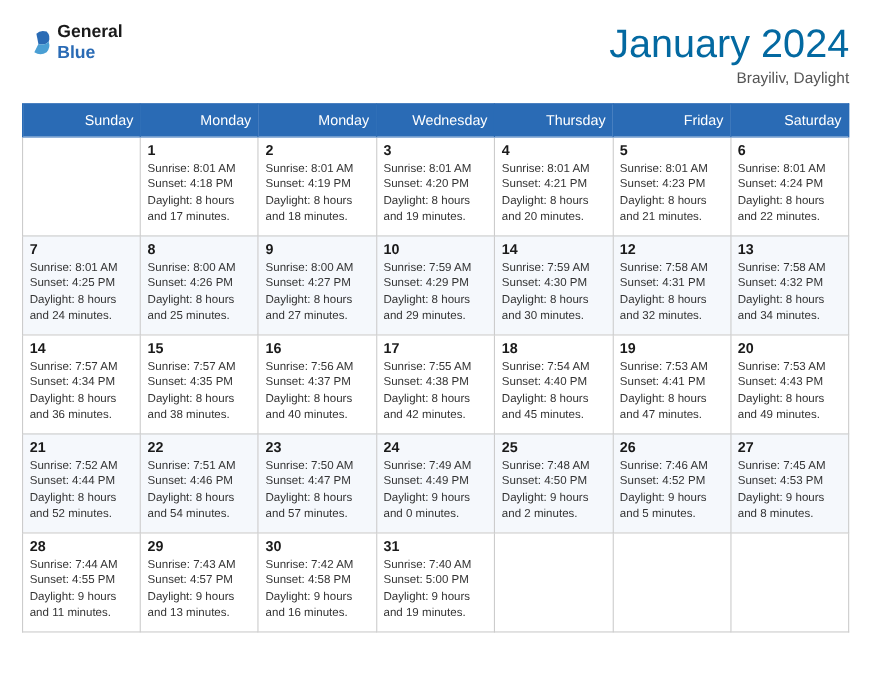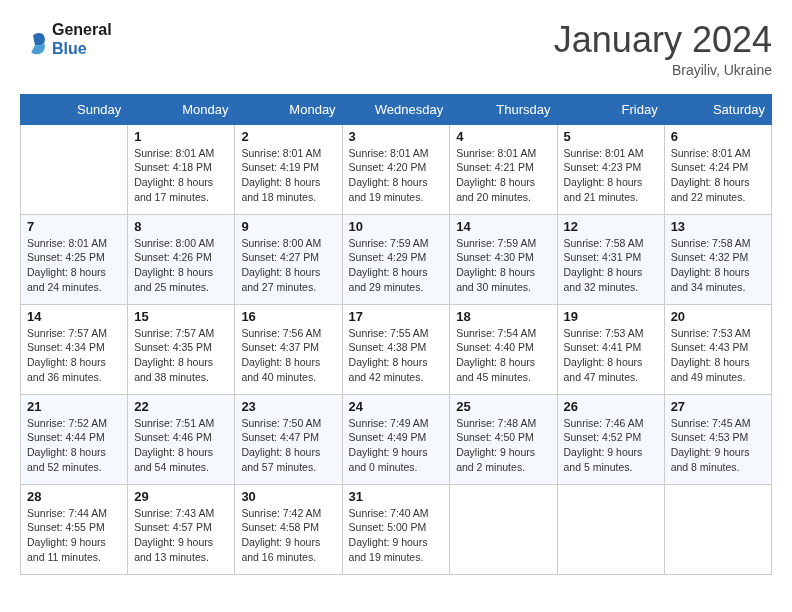--- a/index.html
+++ b/index.html
@@ -11,34 +11,34 @@
       padding: 20px;
     }
     .header {
       display: flex;
       justify-content: space-between;
       align-items: flex-start;
       margin-bottom: 16px;
     }
     .logo {
       display: flex;
-      align-items: flex-end;
+      align-items: center;
       gap: 4px;
     }
     .logo-icon {
       width: 28px;
       height: 28px;
     }
     .title-block {
       text-align: right;
     }
     .month-title {
       font-size: 36px;
       font-weight: 300;
-      color: #404040;
+      color: #0369a1;
       line-height: 1.1;
     }
     .location {
       font-size: 14px;
       color: #555;
       margin-top: 2px;
     }
     .calendar {
       width: 100%;
       border-collapse: collapse;
@@ -91,21 +91,21 @@
       <path d="M14 6 Q18 2 24 4 Q28 8 26 14 Q22 18 16 16 Z" fill="#2a6bb5"></path>
       <path d="M16 16 Q22 18 26 14 Q28 20 24 24 Q18 28 12 24 Z" fill="#4a9fd4"></path>
     </svg>
     <div>
       <div style="font-size:16px;font-weight:bold;color:#1a1a1a;line-height:1.2;">General</div>
       <div style="font-size:16px;font-weight:bold;color:#2a6bb5;line-height:1.2;">Blue</div>
     </div>
   </div>
   <div class="title-block">
     <div class="month-title">January 2024</div>
-    <div class="location">Brayiliv, Ukraine</div>
+    <div class="location">Brayiliv, Daylight</div>
   </div>
 </div>
 
 <table class="calendar">
   <thead>
     <tr>
     <th>Sunday</th>
         <th>Monday</th>
         <th>Monday</th>
         <th>Wednesday</th>

